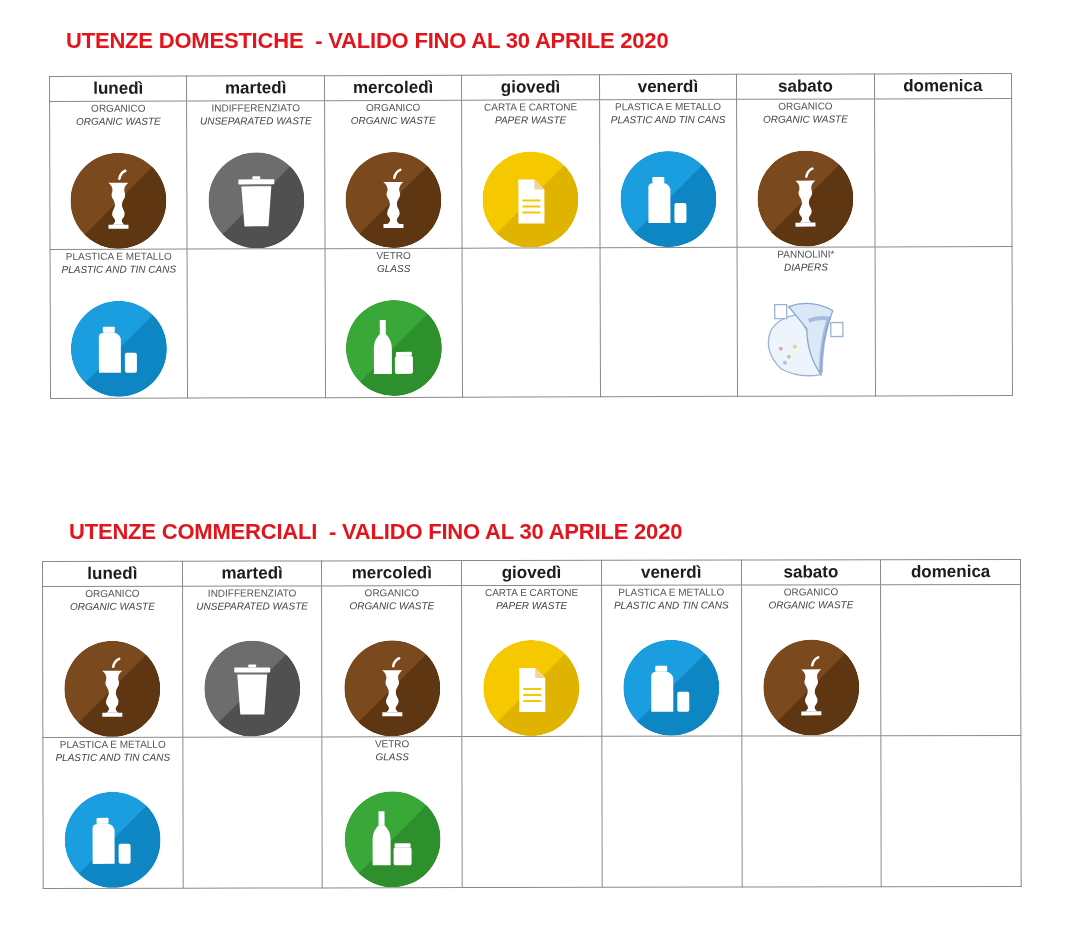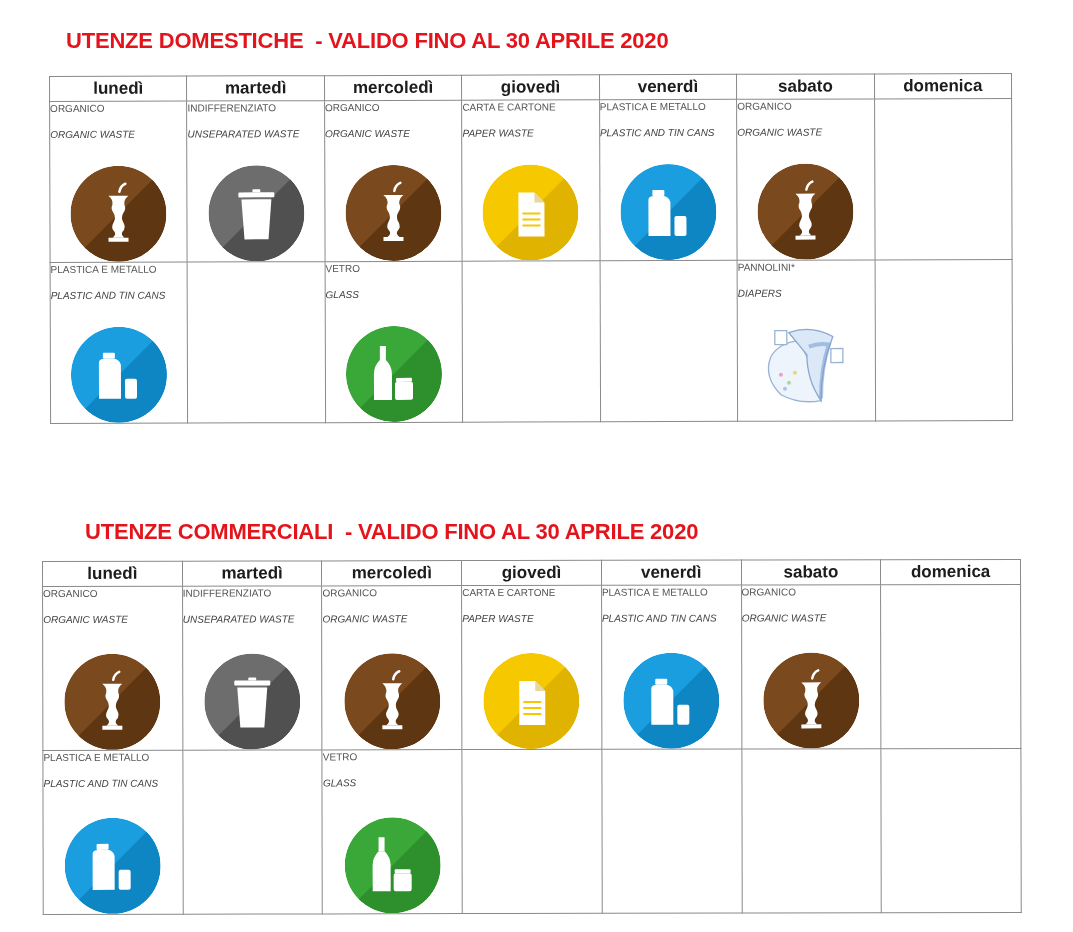--- a/index.html
+++ b/index.html
@@ -1,38 +1,38 @@
 <!DOCTYPE html>
 <html><head>
 <meta charset="utf-8">
 <style>
   html, body { margin: 0; padding: 0; background: #ffffff; }
   body { width: 1073px; height: 932px; position: relative; overflow: hidden;
          font-family: "Liberation Sans", "DejaVu Sans", sans-serif; }
   .section-title { position: absolute; color: #e3141b; font-weight: bold;
          font-size: 22px; letter-spacing: -0.2px; white-space: pre; margin: 12px; }
   #title-1 { left: 54px; top: 16px; }
-  #title-2 { left: 73px; top: 507px; }
+  #title-2 { left: 57px; top: 507px; }
 
   table.schedule { position: absolute; border-collapse: collapse; table-layout: fixed;
          border: 1.5px solid #7d7d7d; }
   #table-1 { left: 49px; top: 76px; width: 963px; transform: rotate(-0.18deg); transform-origin: left top; }
   #table-2 { left: 42px; top: 561px; width: 979px; transform: rotate(-0.12deg); transform-origin: left top; }
 
   table.schedule th, table.schedule td { border: 1.2px solid #8a8a8a; padding: 0; vertical-align: top; }
   table.schedule th { height: 24px; font-size: 17px; font-weight: bold; color: #1c1c1c;
          vertical-align: middle; line-height: 22px; }
   #table-1 td { height: 145px; }
   #table-2 td { height: 148px; }
   #table-2 tr.row-b td { height: 150px; }
   #table-1 tr.row-b td { height: 148px; }
 
-  .cell { position: relative; width: 100%; height: 100%; text-align: left; }
+  .cell { position: relative; width: 100%; height: 100%; text-align: center; }
   .lbl-it { font-size: 10px; color: #555; text-transform: uppercase; line-height: 12px; padding-top: 1px; }
-  .lbl-en { font-size: 10px; color: #444; font-style: italic; text-transform: uppercase; line-height: 14px; margin-top: 13px; }
+  .lbl-en { font-size: 10px; color: #444; font-style: italic; text-transform: uppercase; line-height: 14px; }
   .icon-wrap { display: flex; justify-content: center; margin-top: 24px; }
   #table-2 .icon-wrap { margin-top: 27px; }
   .icon { width: 96px; height: 96px; border-radius: 50%; position: relative; overflow: hidden; }
   .icon svg { position: absolute; left: 0; top: 0; width: 96px; height: 96px; }
   .diaper-wrap { display: flex; justify-content: center; margin-top: 16px; }
 </style>
 </head>
 <body>
 
 <h1 id="title-1" class="section-title">UTENZE DOMESTICHE  - VALIDO FINO AL 30 APRILE 2020</h1>

